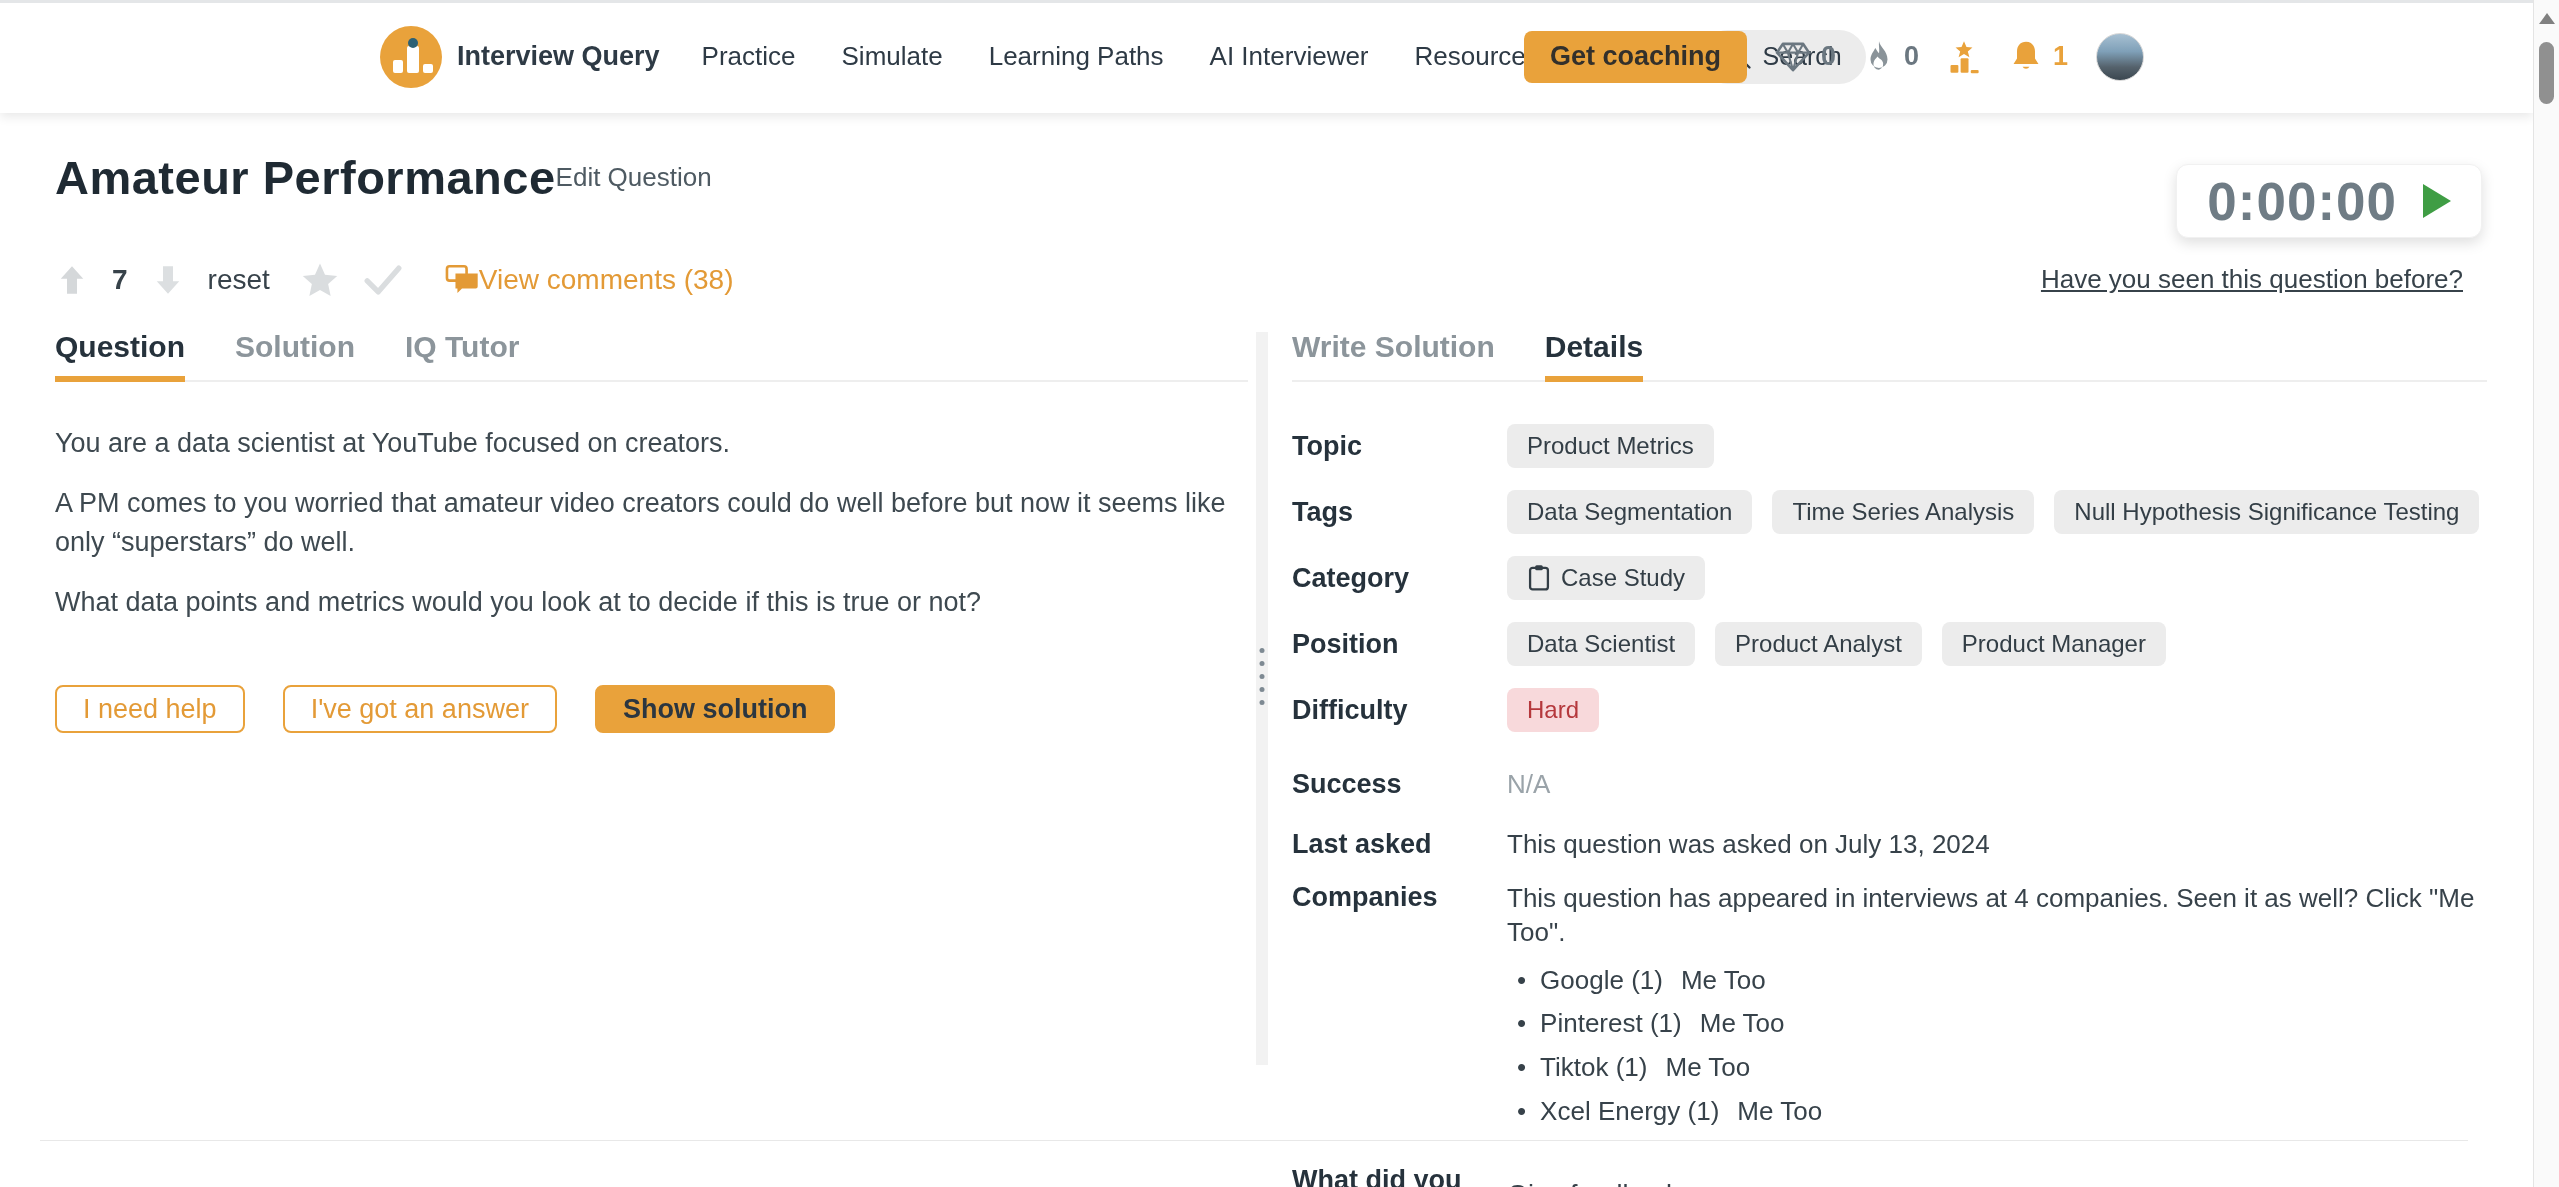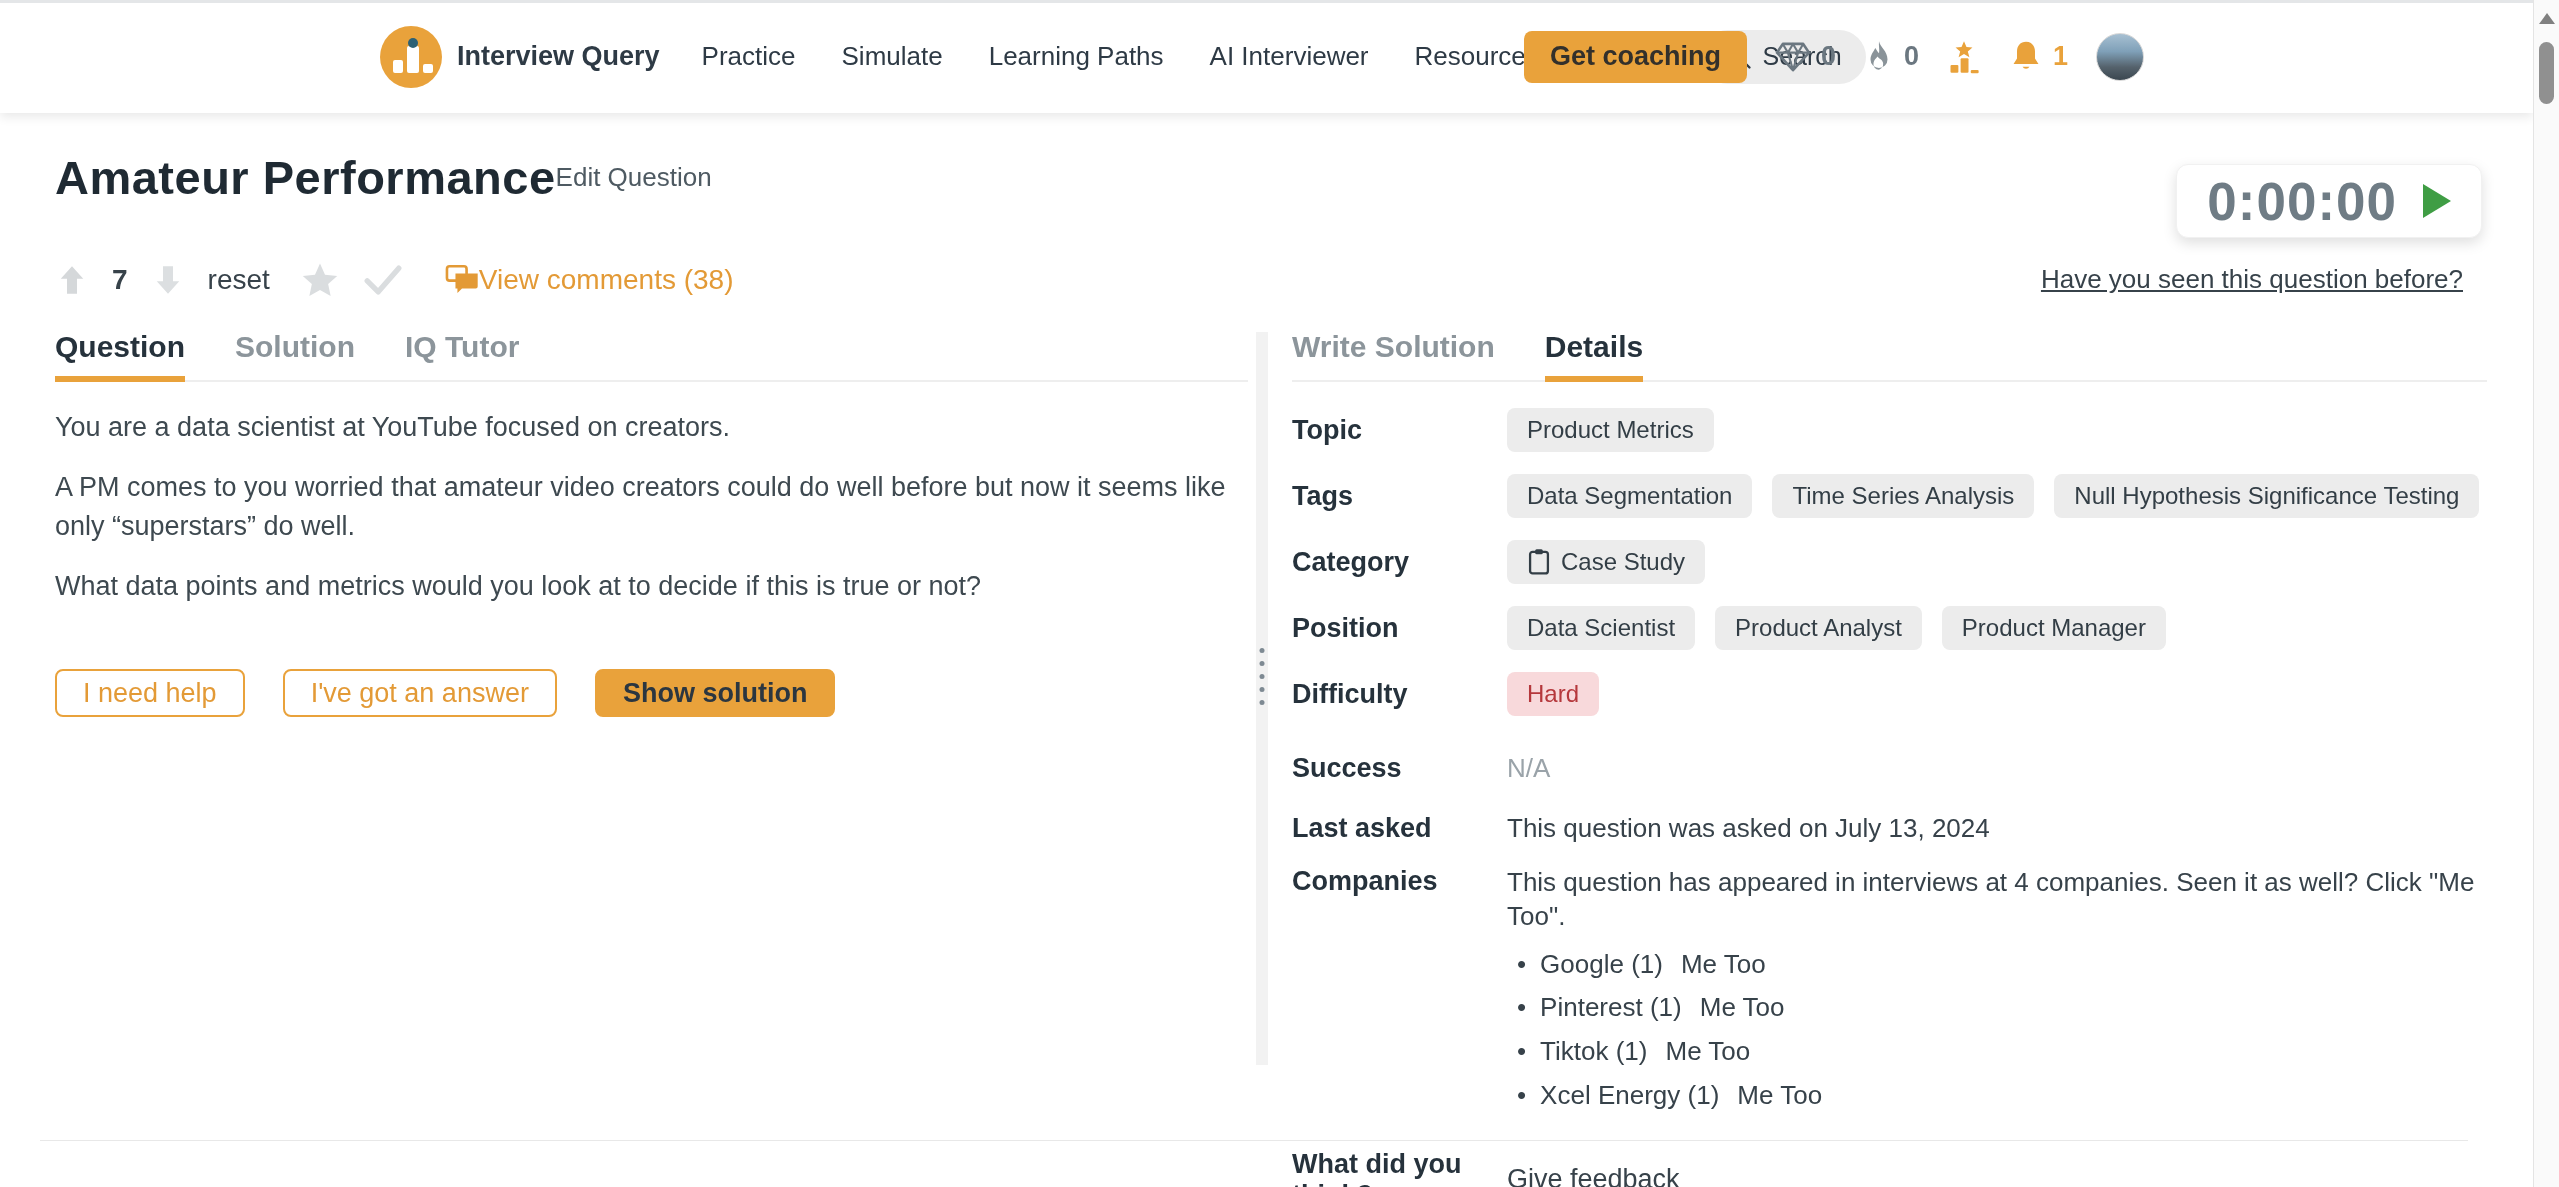--- a/index.html
+++ b/index.html
@@ -76,21 +76,21 @@
   .panel-right { position: absolute; left: 1292px; top: 330px; width: 1195px; }
   .v-divider { position: absolute; left: 1256px; top: 332px; width: 12px; height: 733px; background: #F2F2F2; cursor: col-resize; }
   .v-divider .dots { position: absolute; top: 316px; left: 50%; transform: translateX(-50%); display: flex; flex-direction: column; gap: 8px; }
   .v-divider .dots i { width: 5px; height: 5px; border-radius: 50%; background: #7E8A93; }
 
   .tabs { display: flex; gap: 50px; border-bottom: 2px solid #EEEEEE; }
   .tab { font-size: 30px; font-weight: 600; color: #8C959B; padding-bottom: 16px; position: relative; cursor: pointer; white-space: nowrap; }
   .tab.active { color: #26323C; font-weight: 700; }
   .tab.active::after { content: ""; position: absolute; left: 0; right: 0; bottom: -2px; height: 6px; background: #E9A23B; }
 
-  .panel-body { padding-top: 26px; }
+  .panel-body { padding-top: 26px; margin-top: 16px; }
   .q-para { font-size: 27px; color: #3E4950; line-height: 1.42; margin-bottom: 22px; }
   .btn-row { display: flex; gap: 38px; margin-top: 64px; }
   .btn { height: 48px; border-radius: 8px; font-family: "Liberation Sans", sans-serif; font-size: 27px; cursor: pointer; display: inline-flex; align-items: center; padding: 0 26px; }
   .btn.outline { background: #fff; border: 2px solid #E9A23B; color: #E39A36; }
   .btn.solid { background: #E9A23B; border: 2px solid #E9A23B; color: #2B3640; font-weight: 600; }
 
   
   .detail-row { display: flex; align-items: center; margin-bottom: 22px; min-height: 44px; }
   .detail-row.top-align { align-items: flex-start; }
   .detail-label { width: 215px; flex: 0 0 215px; font-size: 27px; font-weight: 700; color: #26323C; }

